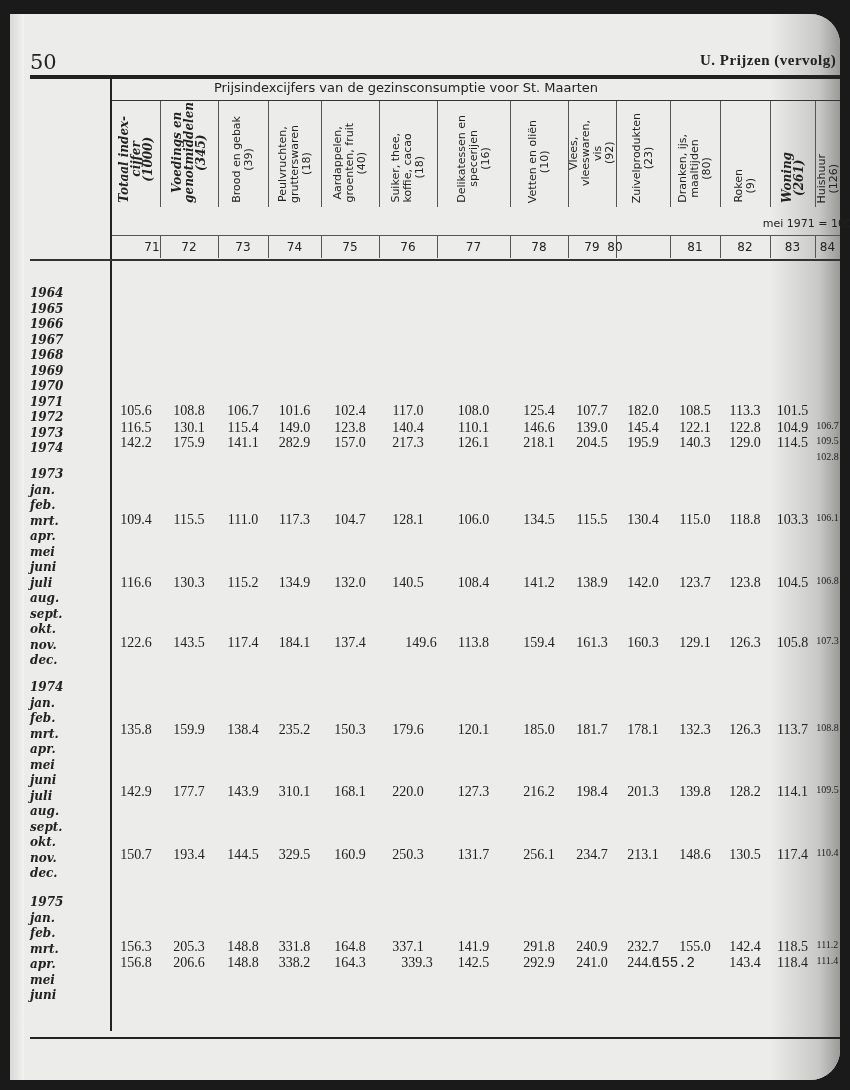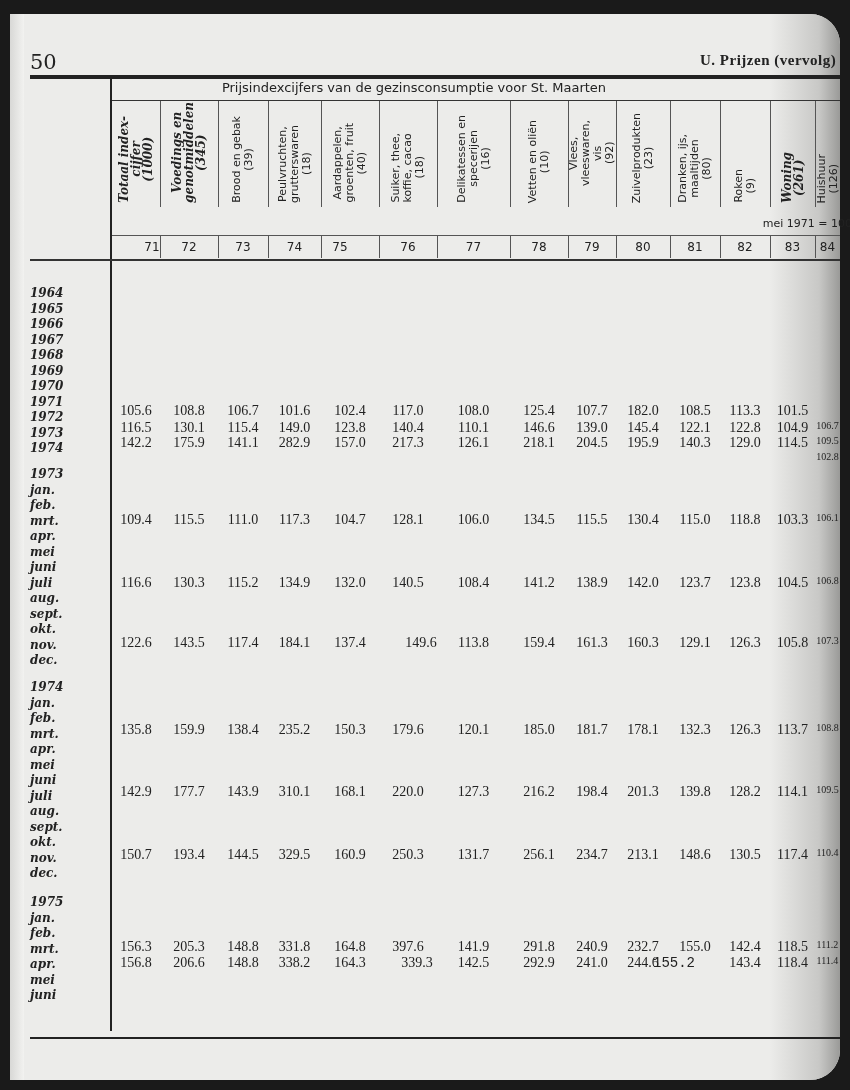--- a/index.html
+++ b/index.html
@@ -5,21 +5,21 @@
   html, body { margin:0; padding:0; }
   body { width:850px; height:1090px; background:#1a1a1a; position:relative; overflow:hidden; font-family:"Liberation Serif", serif; }
   .page { position:absolute; left:10px; top:14px; width:830px; height:1066px; background:#ececea; border-radius:4px 30px 30px 4px; }
   .spine { position:absolute; left:0; top:0; width:14px; height:100%; background:linear-gradient(to right,#d8d8d6,#f2f2f0); }
   .rshade { position:absolute; right:0; top:0; width:70px; height:100%; background:linear-gradient(to right,rgba(236,236,234,0),#c8c8c6 70%,#9a9a98); border-radius:0 30px 30px 0; }
   .pnum { position:absolute; left:30px; top:50px; font-size:21px; color:#222; font-family:"DejaVu Serif", serif; }
   .section { position:absolute; left:700px; top:52px; font-size:15px; font-weight:bold; color:#222; letter-spacing:0.5px; white-space:nowrap; }
   .rule-top { position:absolute; left:30px; top:75px; width:810px; height:4px; background:#222; }
   .rule-bot { position:absolute; left:30px; top:1037px; width:810px; height:2px; background:#222; }
   .vline { position:absolute; left:110px; top:79px; width:2px; height:952px; background:#222; }
-  .title { position:absolute; left:120px; top:80px; width:588px; text-align:center; font-family:"DejaVu Sans", sans-serif; font-size:13px; color:#222; }
+  .title { position:absolute; left:112px; top:80px; width:588px; text-align:center; font-family:"DejaVu Sans", sans-serif; font-size:13px; color:#222; }
   .title-rule { position:absolute; left:112px; top:100px; width:728px; height:1px; background:#333; }
   .col-div { position:absolute; top:101px; width:1px; height:106px; background:#555; }
   .col-div2 { position:absolute; top:236px; width:1px; height:22px; background:#555; }
   .colhead { position:absolute; top:103px; height:100px; display:flex; align-items:flex-end; justify-content:center; }
   .colhead span { writing-mode:vertical-rl; transform:rotate(180deg); font-family:"DejaVu Sans", sans-serif; font-size:11px; color:#222; text-align:center; line-height:12px; white-space:pre-line; }
   .colhead span.it { font-family:"DejaVu Serif", serif; font-style:italic; font-weight:bold; font-size:12px; }
   .base { position:absolute; left:112px; top:217px; width:728px; text-align:right; font-family:"DejaVu Sans", sans-serif; font-size:11px; color:#222;padding-left:12px; }
   .base-rule { position:absolute; left:112px; top:235px; width:728px; height:1px; background:#555; }
   .colno-row { position:absolute; left:112px; top:238px; width:728px; height:20px; }
   .colno { position:absolute; top:2px; font-family:"DejaVu Sans", sans-serif; font-size:12px; color:#222; text-align:center; }
@@ -137,26 +137,26 @@
     <div class="col-div2" style="left: 815px;"></div>
   </div>
 
 <div class="base">mei 1971 = 100</div>
 <div class="base-rule"></div>
 <div class="colno-row" id="colnos">
     <div class="colno" style="left: 16px; width: 48px;">71</div>
     <div class="colno" style="left: 48px; width: 58px;">72</div>
     <div class="colno" style="left: 106px; width: 50px;">73</div>
     <div class="colno" style="left: 156px; width: 53px;">74</div>
-    <div class="colno" style="left: 199px; width: 58px;">75</div>
+    <div class="colno" style="left: 209px; width: 58px;">75</div>
     <div class="colno" style="left: 267px; width: 58px;">76</div>
     <div class="colno" style="left: 325px; width: 73px;">77</div>
     <div class="colno" style="left: 398px; width: 58px;">78</div>
     <div class="colno" style="left: 456px; width: 48px;">79</div>
-    <div class="colno" style="left: 504px; width: 54px;">80</div>
+    <div class="colno" style="left: 476px; width: 54px;">80</div>
     <div class="colno" style="left: 558px; width: 50px;">81</div>
     <div class="colno" style="left: 608px; width: 50px;">82</div>
     <div class="colno" style="left: 658px; width: 45px;">83</div>
     <div class="colno" style="left: 703px; width: 25px;">84</div>
   </div>
 <div class="colno-rule"></div>
 
 <div class="rowlabels" id="lbl-years" style="top:286px">
     <div>1964</div>
     <div>1965</div>
@@ -354,21 +354,21 @@
       <div class="cell" style="left: 608px; width: 50px;">130.5</div>
       <div class="cell" style="left: 658px; width: 45px;">117.4</div>
       <div class="cell last" style="left: 703px; width: 25px;">110.4</div>
     </div>
     <div class="datarow" style="top: 939px;">
       <div class="cell" style="left: 0px; width: 48px;">156.3</div>
       <div class="cell" style="left: 48px; width: 58px;">205.3</div>
       <div class="cell" style="left: 106px; width: 50px;">148.8</div>
       <div class="cell" style="left: 156px; width: 53px;">331.8</div>
       <div class="cell" style="left: 209px; width: 58px;">164.8</div>
-      <div class="cell" style="left: 267px; width: 58px;">397.6</div>
+      <div class="cell" style="left: 267px; width: 58px;">337.1</div>
       <div class="cell" style="left: 325px; width: 73px;">141.9</div>
       <div class="cell" style="left: 398px; width: 58px;">291.8</div>
       <div class="cell" style="left: 456px; width: 48px;">240.9</div>
       <div class="cell" style="left: 504px; width: 54px;">232.7</div>
       <div class="cell" style="left: 558px; width: 50px;">155.0</div>
       <div class="cell" style="left: 608px; width: 50px;">142.4</div>
       <div class="cell" style="left: 658px; width: 45px;">118.5</div>
       <div class="cell last" style="left: 703px; width: 25px;">111.2</div>
     </div>
     <div class="datarow" style="top: 955px;">

